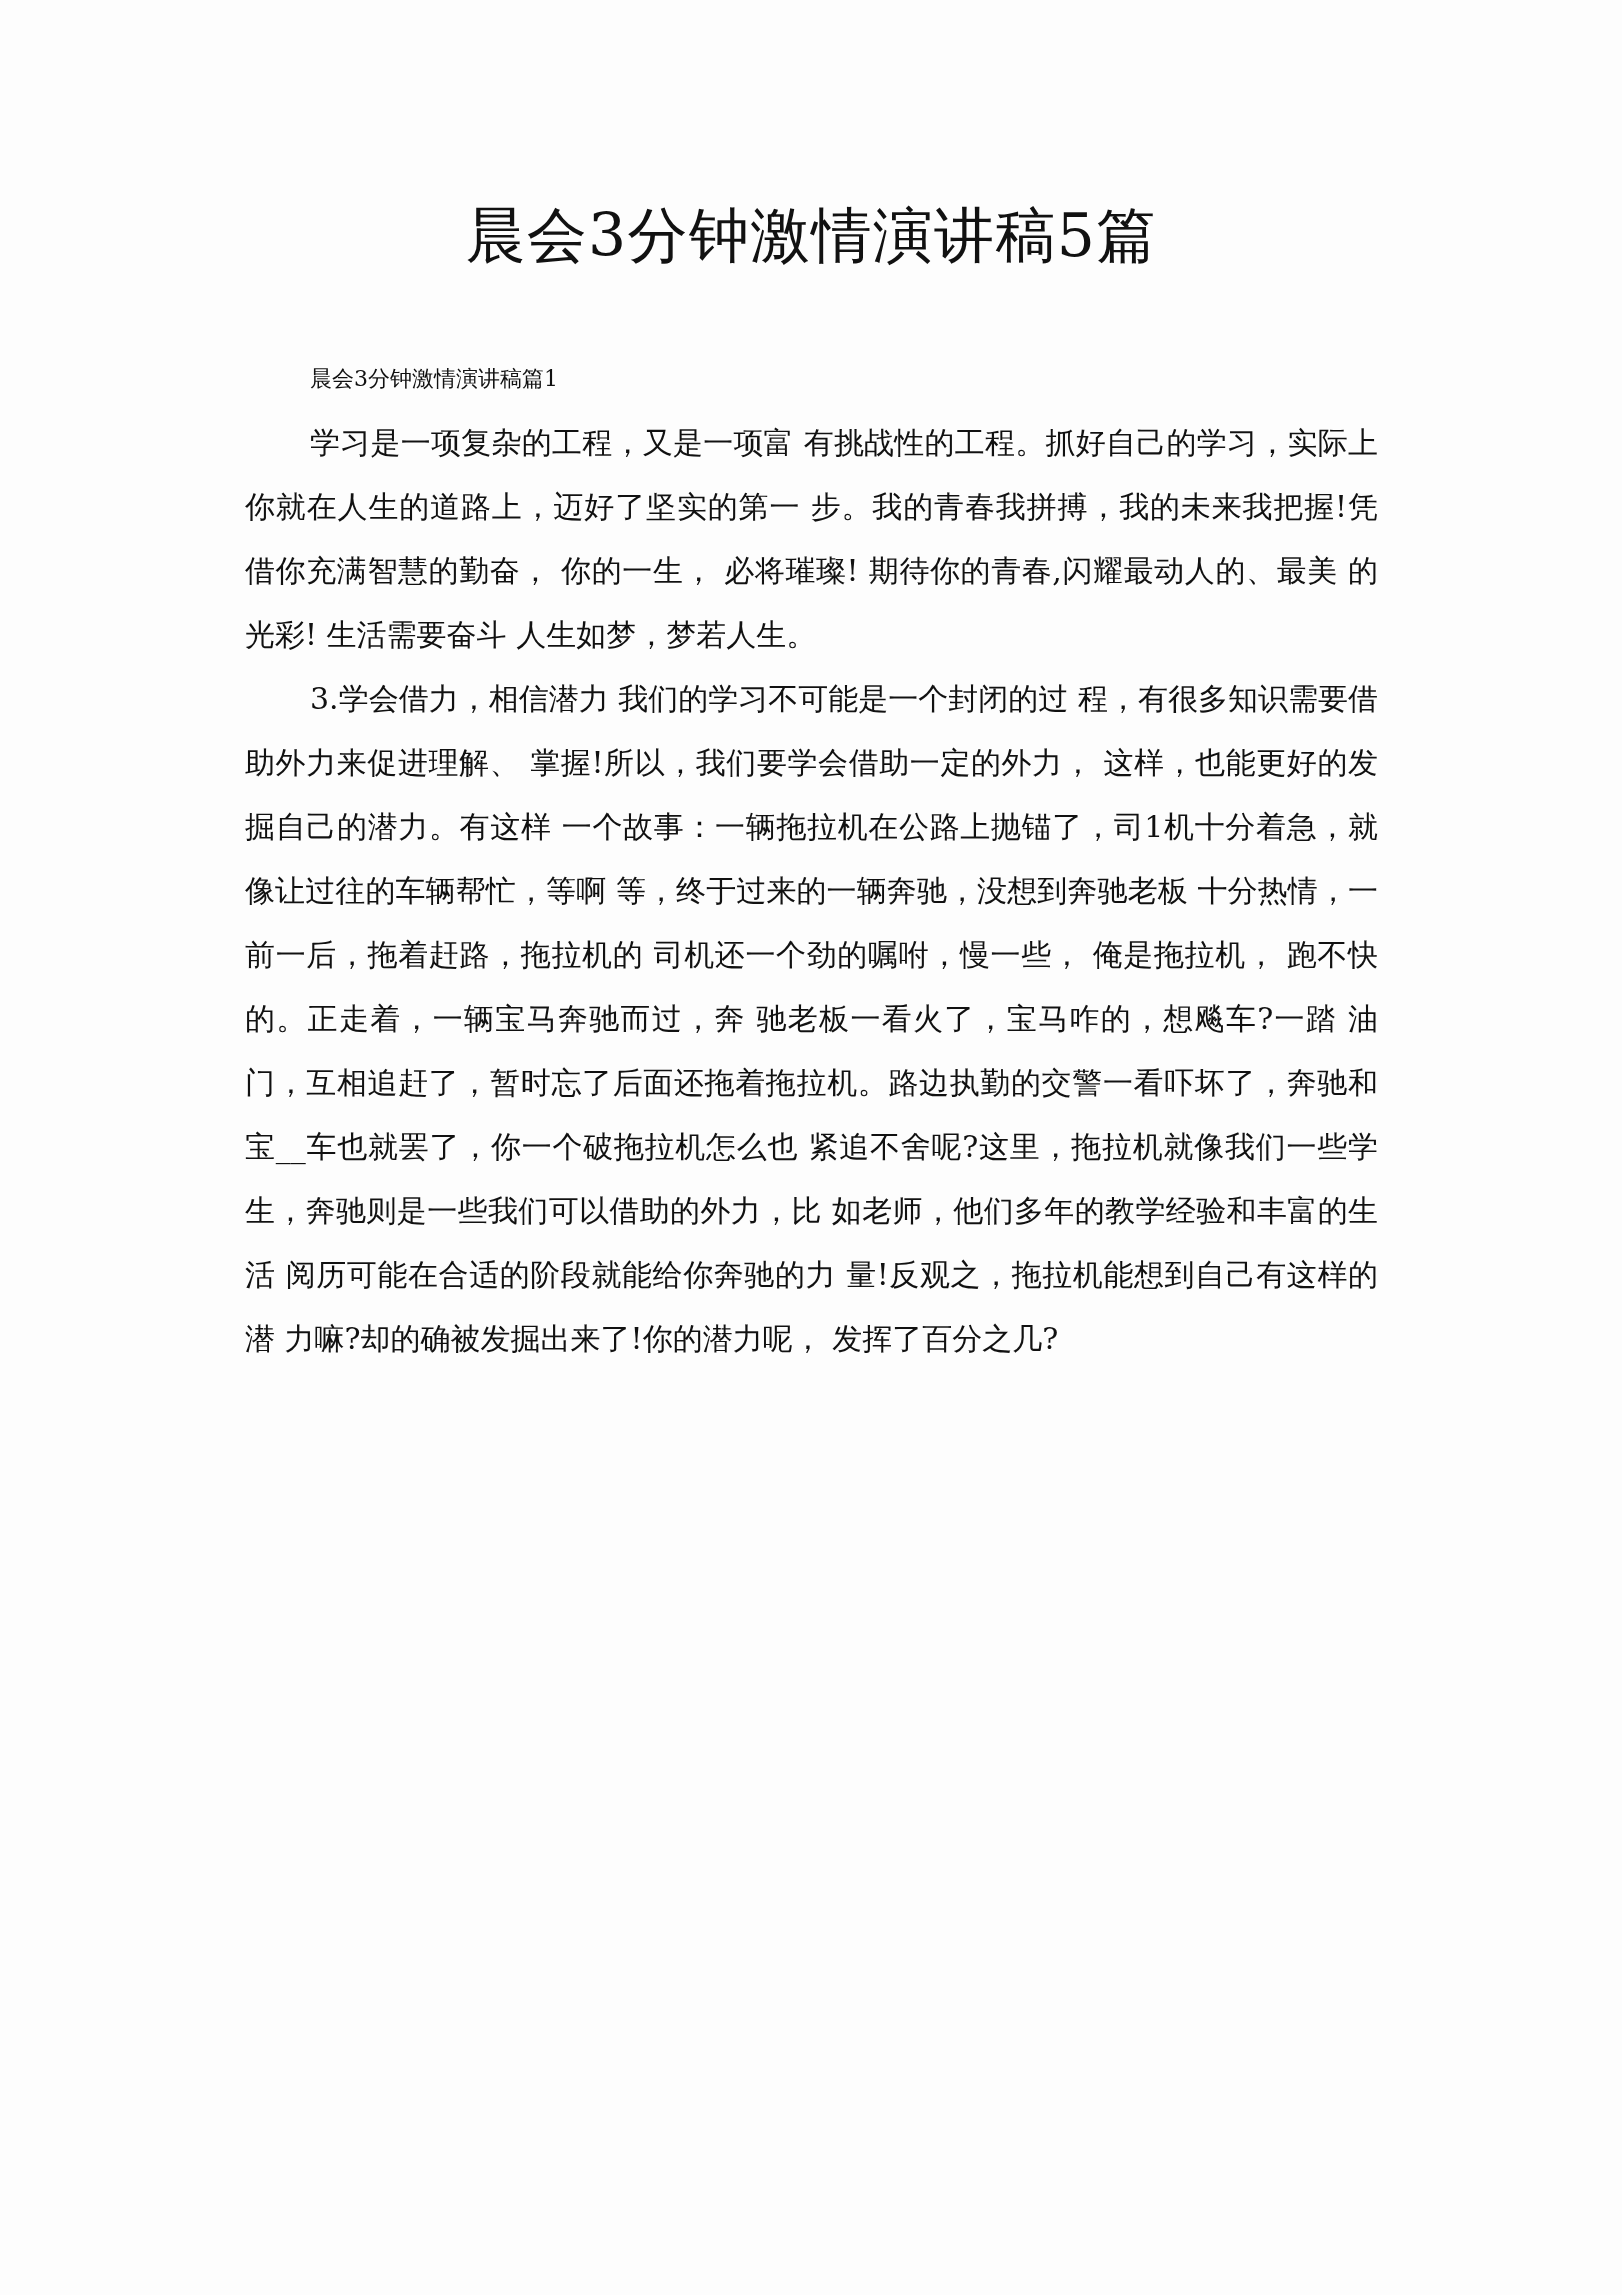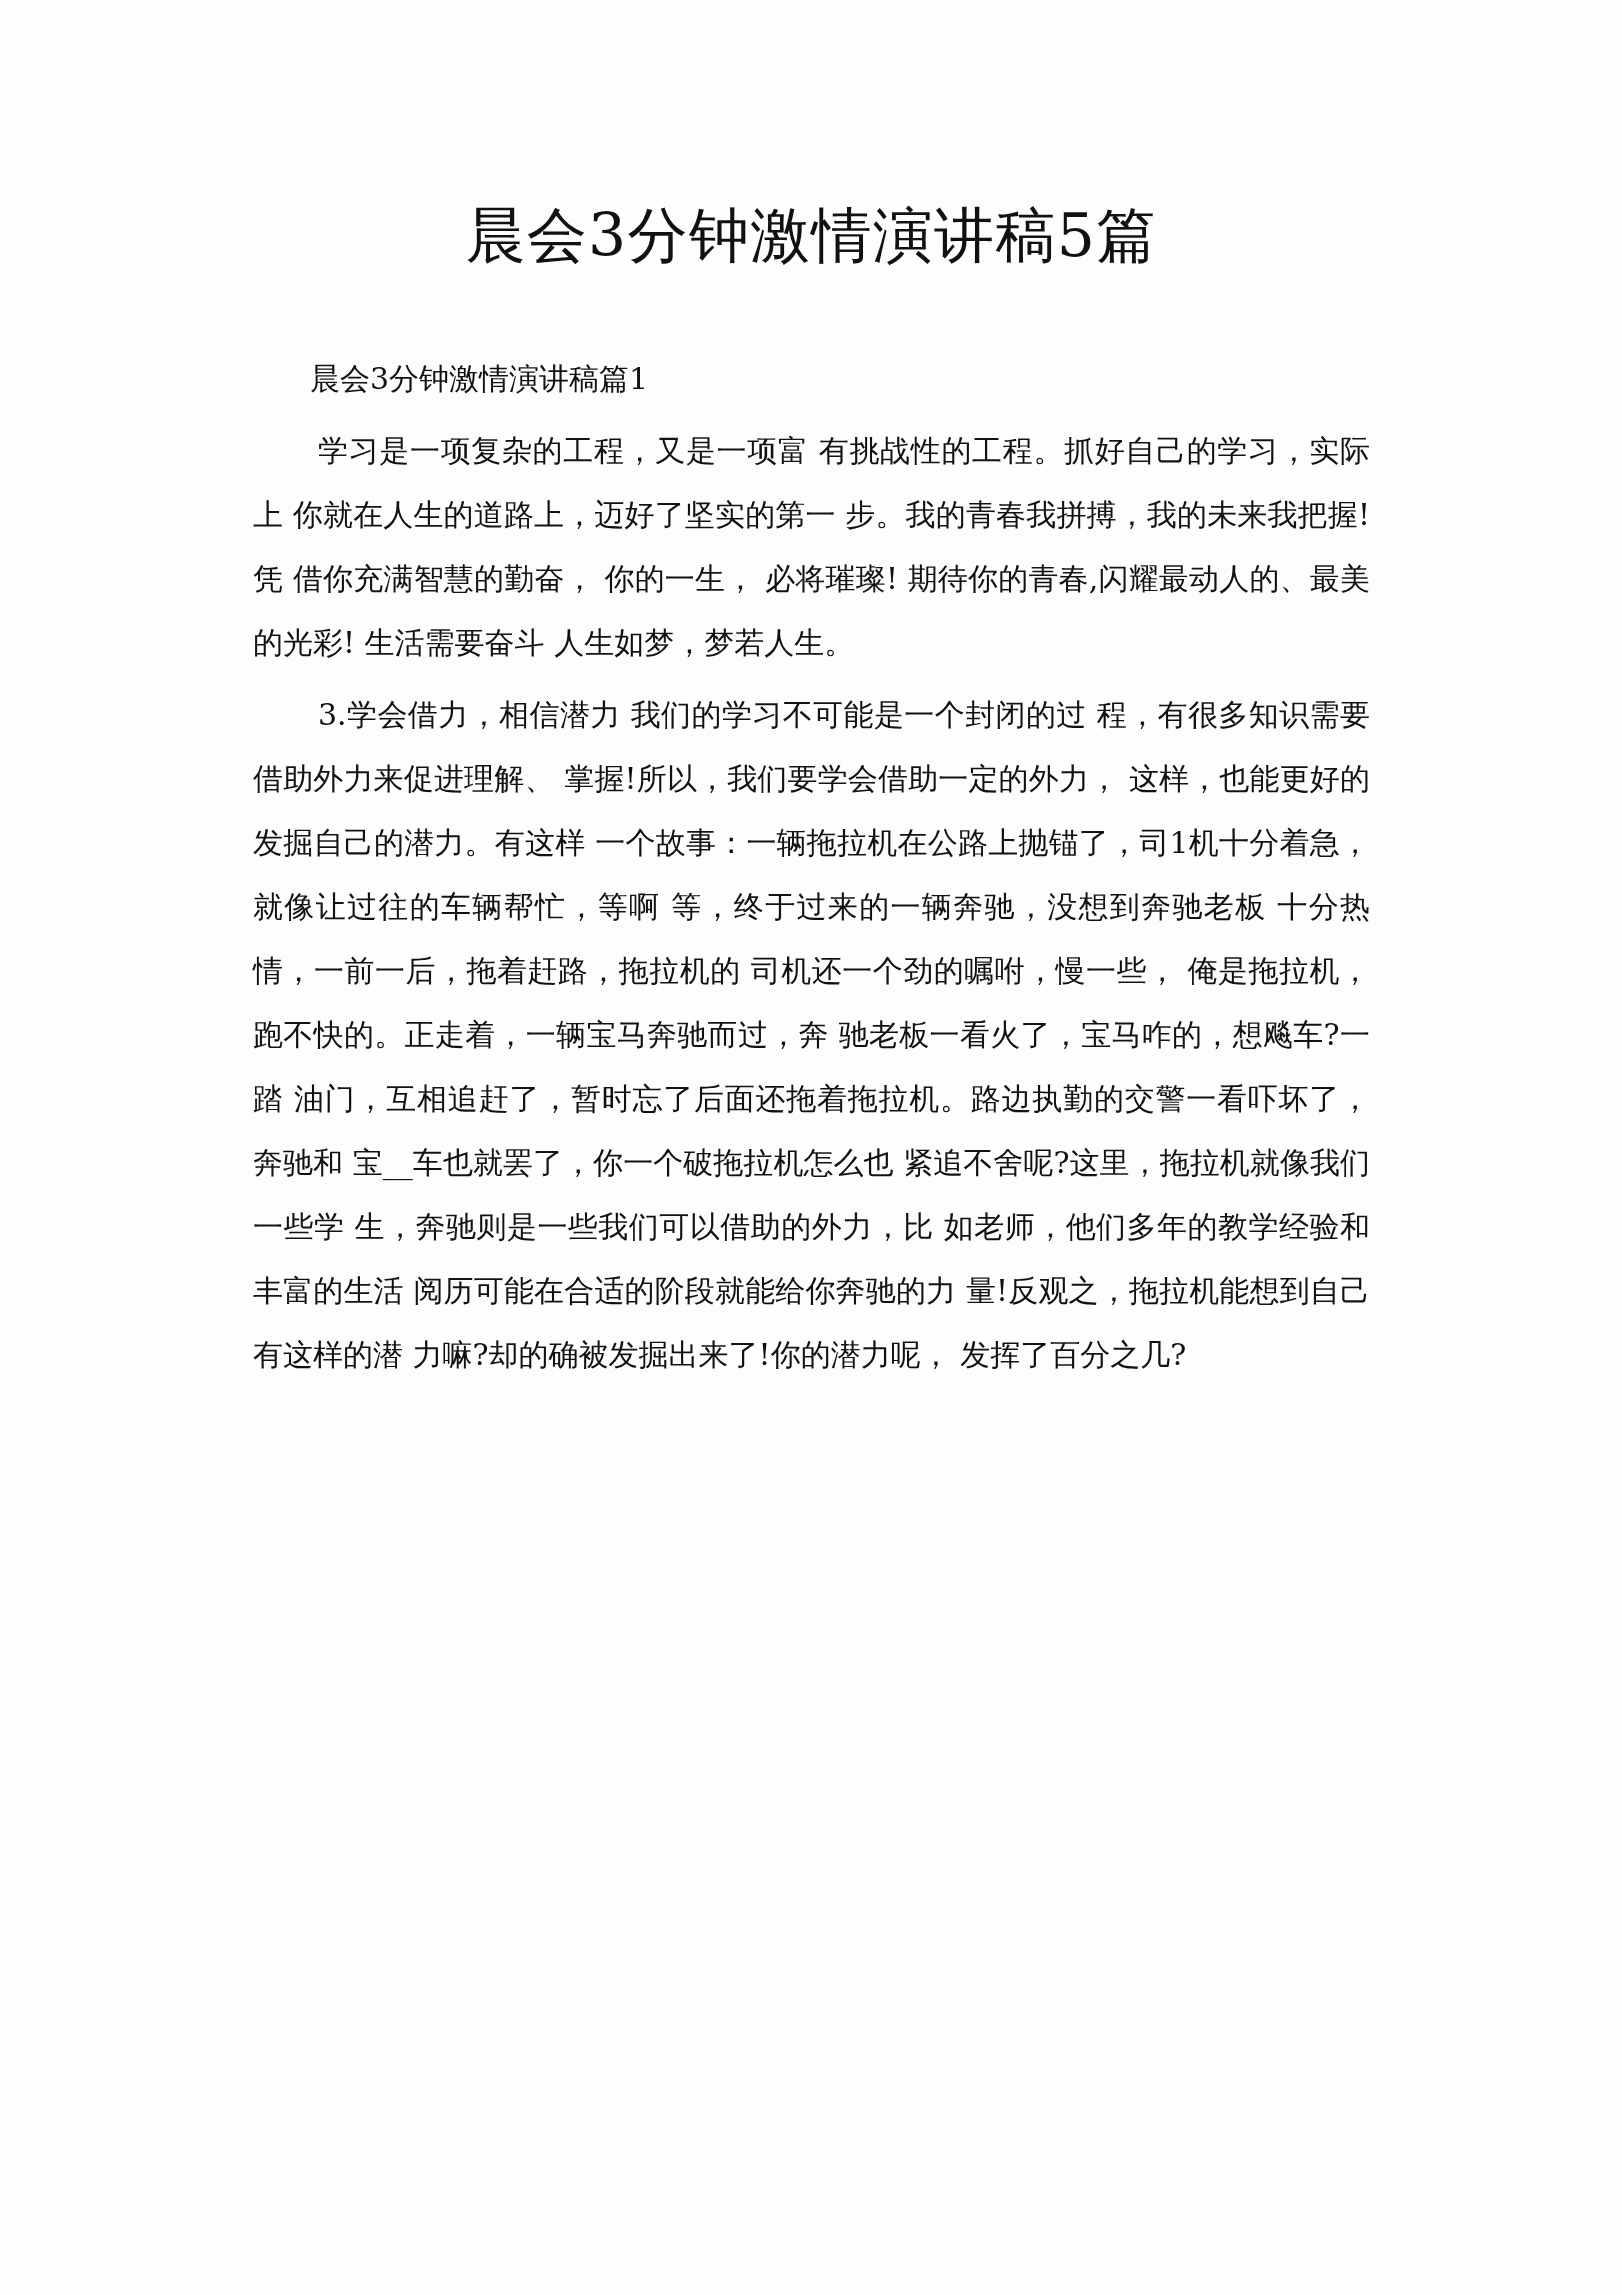--- a/index.html
+++ b/index.html
@@ -35,32 +35,32 @@
       letter-spacing: 1.3px;
       margin: 0;
     }
     .body {
       position: absolute;
       top: 347px;
       left: 245px;
       width: 1133px;
     }
     .para {
-      margin: 8px;
+      margin: 0;
       font-size: 30px;
       line-height: 64px;
       text-indent: 65px;
       text-align: justify;
       text-align-last: left;
       word-break: break-all;
       white-space: normal;
     }
     .subtitle {
       margin: 0;
-      font-size: 30px;
+      font-size: 22px;
       line-height: 64px;
       text-indent: 65px;
     }
   </style>
 </head>
 <body>
 
 <div class="page">
   <h1 class="title">晨会3分钟激情演讲稿5篇</h1>
 

